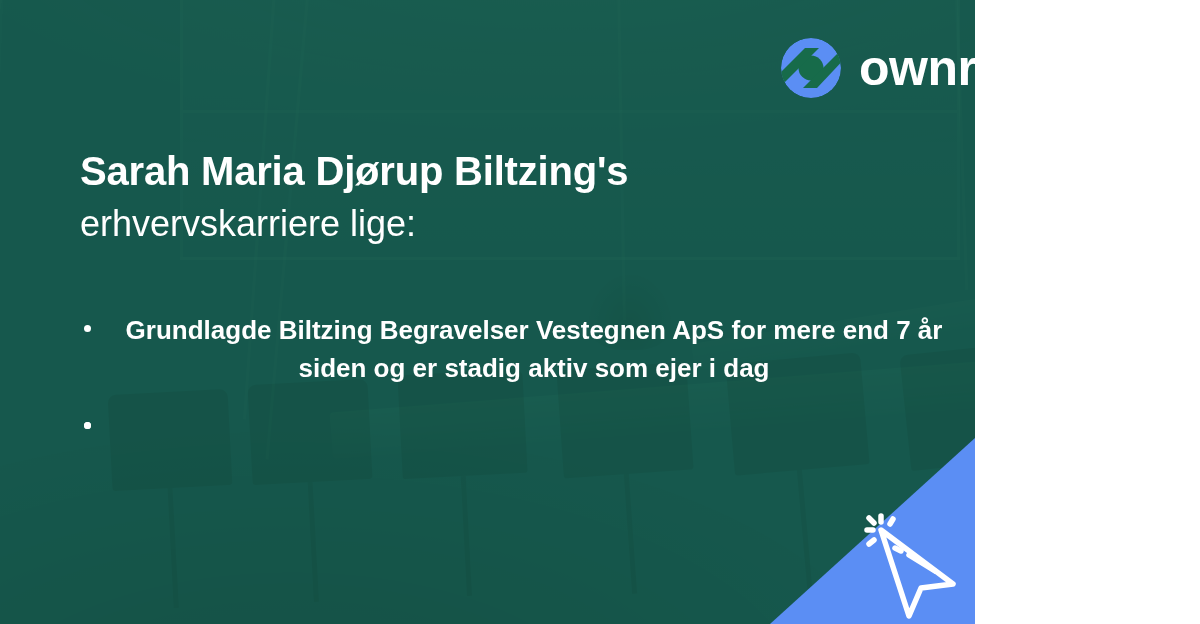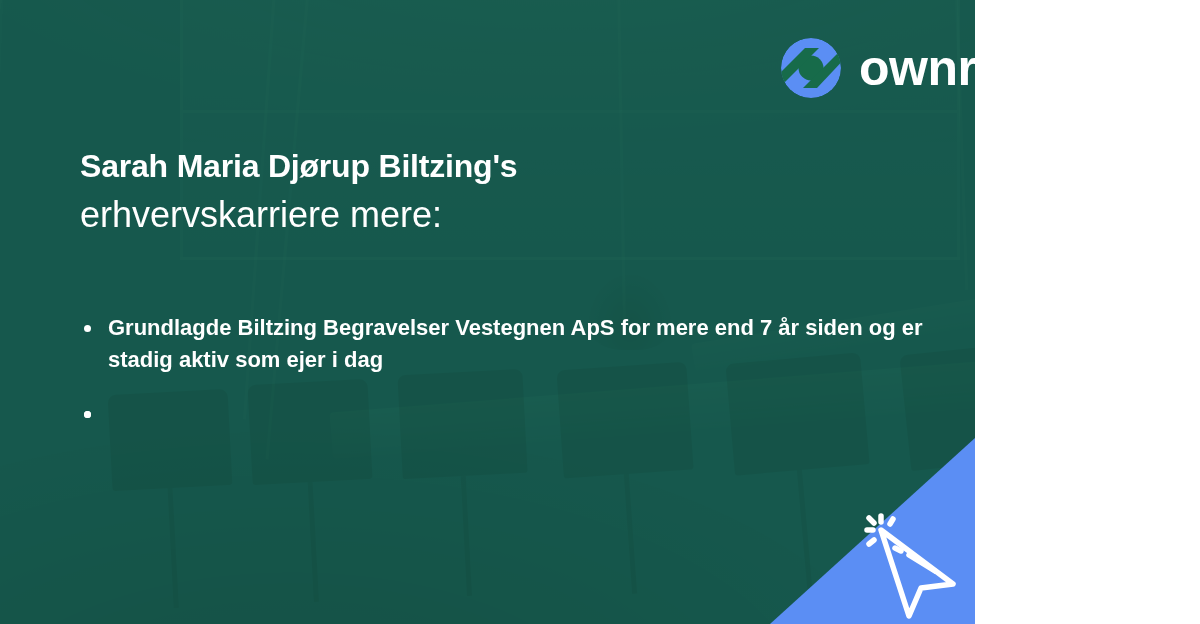--- a/index.html
+++ b/index.html
@@ -168,21 +168,21 @@
 
   
   .headline {
     position: absolute;
     left: 80px;
     top: 148px;
     width: 900px;
     color: #ffffff;
   }
   .headline .line1 {
-    font-size: 32px;
+    font-size: 40px;
     font-weight: bold;
     line-height: 1.18;
     letter-spacing: -0.2px;
   }
   .headline .line2 {
     font-size: 36px;
     font-weight: normal;
     line-height: 1.3;
     margin-top: 6px;
   }
@@ -194,24 +194,25 @@
     top: 312px;
     width: 880px;
     color: #ffffff;
     list-style: none;
     margin: 0;
     padding: 0;
   }
   .facts li {
     position: relative;
     padding-left: 28px;
-    font-size: 22px;
+    font-size: 26px;
     font-weight: bold;
     line-height: 1.45;
     margin-bottom: 22px;
+    text-align: center;
   }
   .facts li:last-child { margin-bottom: 0; }
   .facts li .dot {
     position: absolute;
     left: 4px;
     top: 13px;
     width: 7px;
     height: 7px;
     border-radius: 50%;
     background: #ffffff;
@@ -505,21 +506,21 @@
         <rect x="20" y="28" width="1" height="1"></rect>
           <rect x="23" y="28" width="1" height="1"></rect>
         <rect x="26" y="28" width="1" height="1"></rect>
           <rect x="28" y="28" width="1" height="1"></rect>
       </g>
     </svg>
   </div>
 
   <div class="headline">
     <div class="line1">Sarah Maria Djørup Biltzing's</div>
-    <div class="line2">erhvervskarriere mere:</div>
+    <div class="line2">erhvervskarriere lige:</div>
   </div>
 
   <ul class="facts">
     <li>
       <span class="dot"></span>
       <span>Grundlagde Biltzing Begravelser Vestegnen ApS for mere end 7 år siden og er stadig aktiv som ejer i dag</span>
     </li>
     <li>
       <span class="dot"></span>
     </li>

